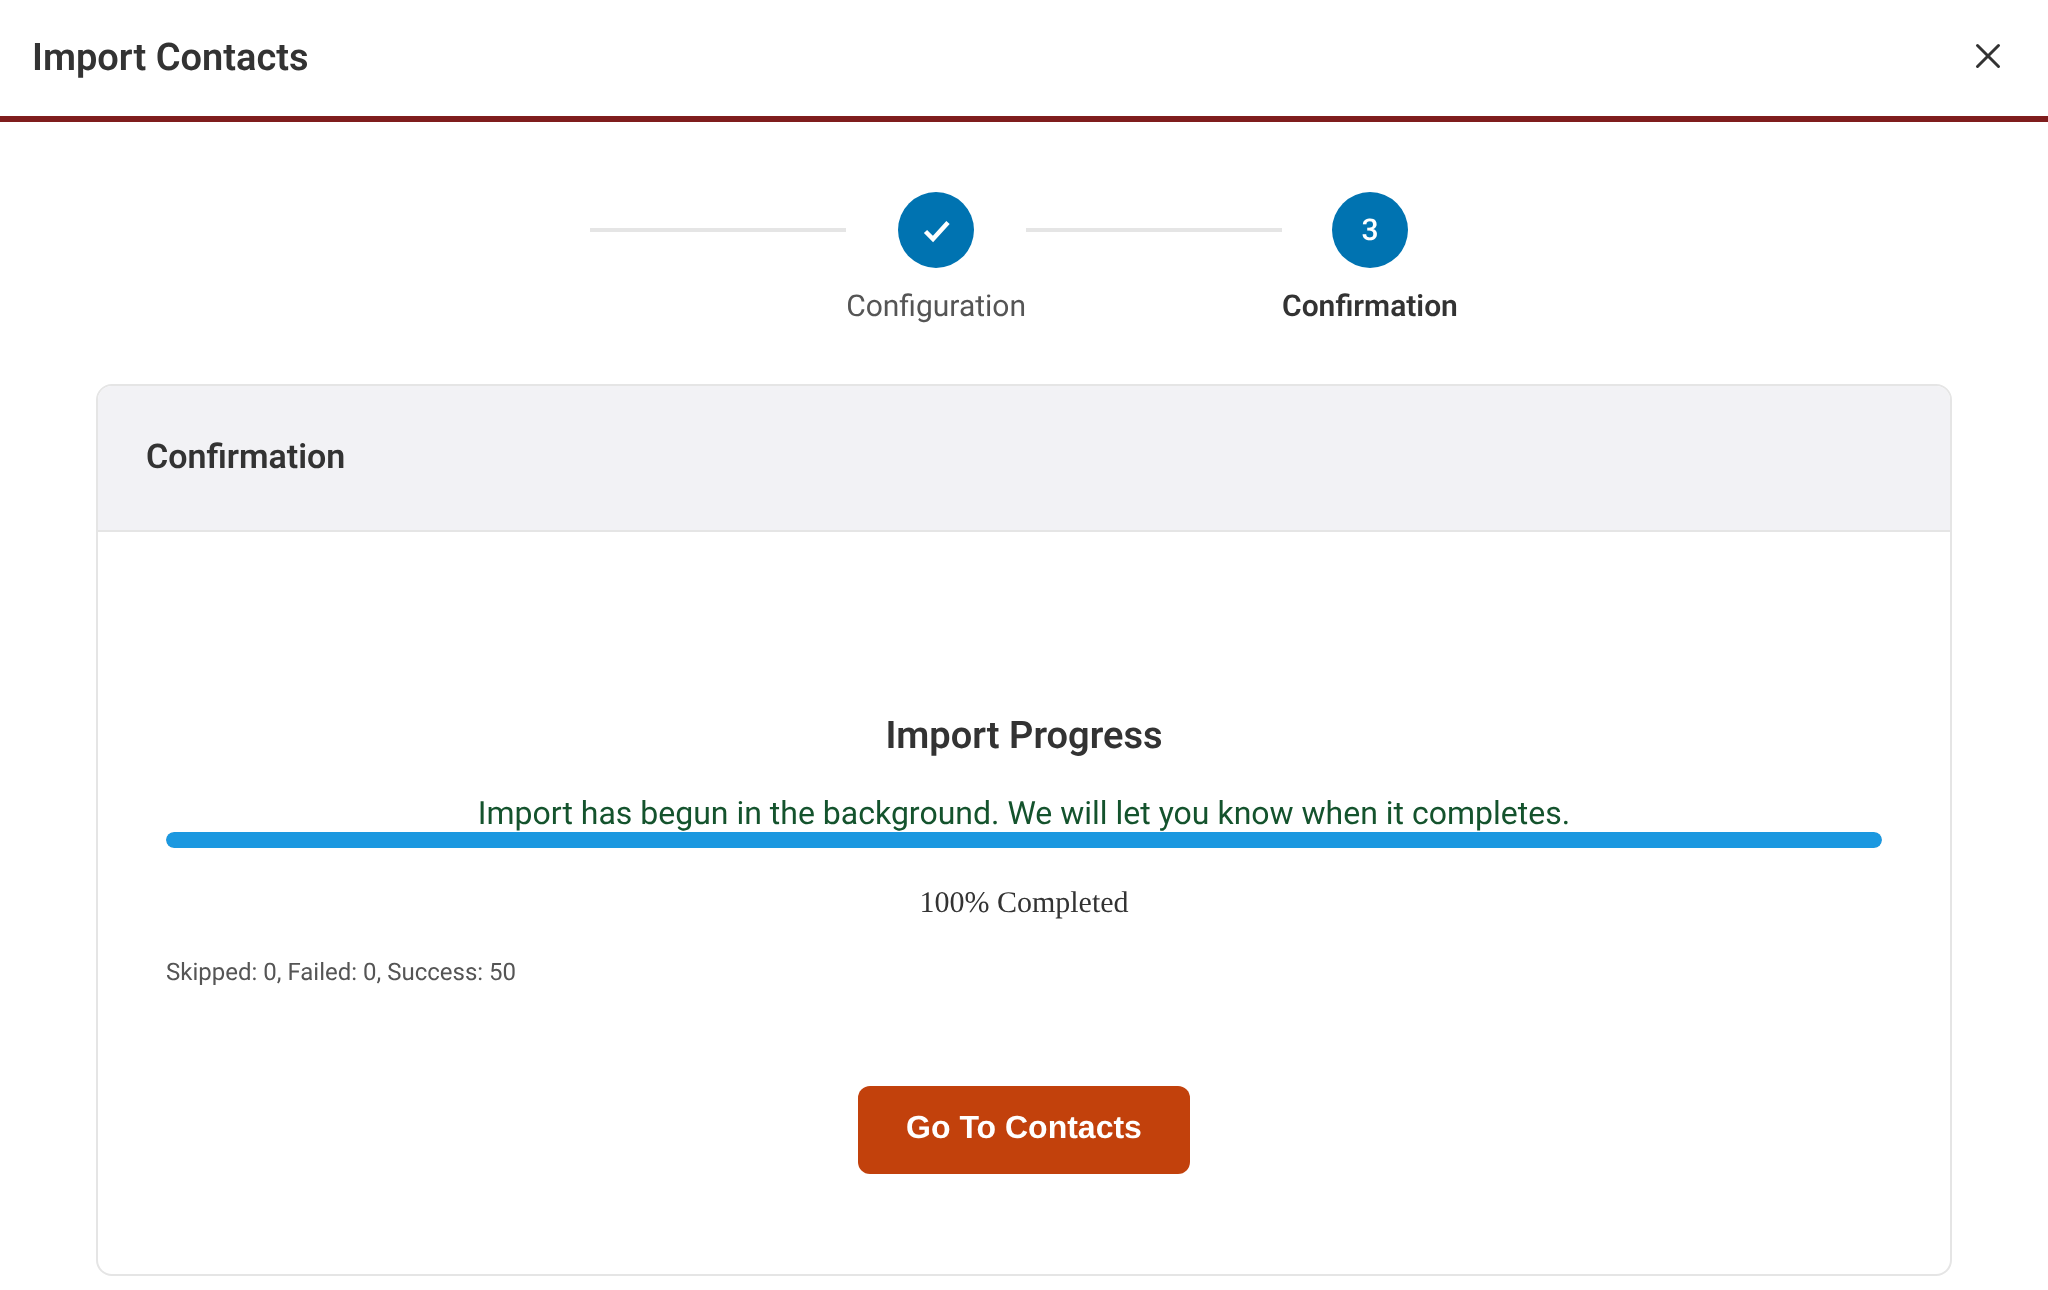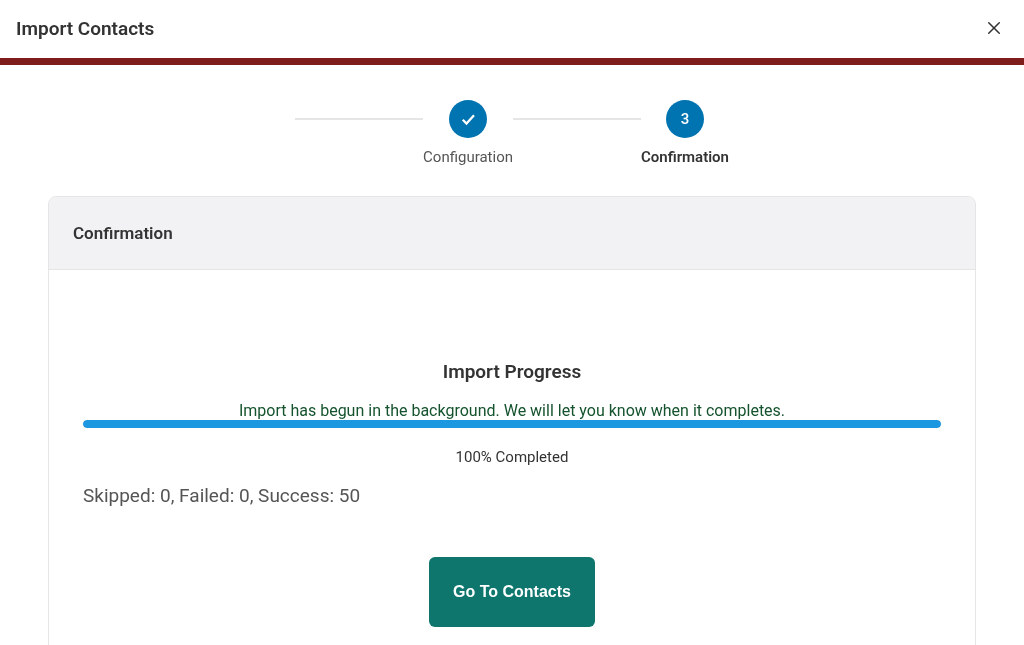--- a/index.html
+++ b/index.html
@@ -13,21 +13,21 @@
       color: #333;
       width: 1024px;
       height: 645px;
       overflow: hidden;
     }
     .header {
       display: flex;
       justify-content: space-between;
       align-items: center;
       padding: 16px 18px 18px 16px;
-      border-bottom: 7px solid #7f1d1d;
+      border-bottom: 3px solid #7f1d1d;
     }
     .header-title {
       font-size: 19px;
       font-weight: 600;
       color: #333;
     }
     .close-btn {
       cursor: pointer;
       width: 24px;
       height: 24px;
@@ -128,33 +128,34 @@
     .progress-fill {
       width: 100%;
       height: 100%;
       background: #1b98e0;
       border-radius: 4px;
     }
     .progress-percent {
       font-size: 15px;
       color: #333;
       margin-bottom: 18px;
+      font-family: Liberation Serif, serif;
     }
     .progress-stats {
       text-align: left;
-      font-size: 19px;
+      font-size: 12px;
       color: #555;
       margin-bottom: 50px;
     }
     .go-btn {
       display: inline-block;
-      background: #0f766e;
+      background: #c2410c;
       color: #fff;
       border: none;
-      padding: 26px 24px;
+      padding: 13px 24px;
       font-size: 16px;
       font-weight: 600;
       border-radius: 6px;
       cursor: pointer;
     }
   </style>
 </head>
 <body>
 
 <div class="header">

